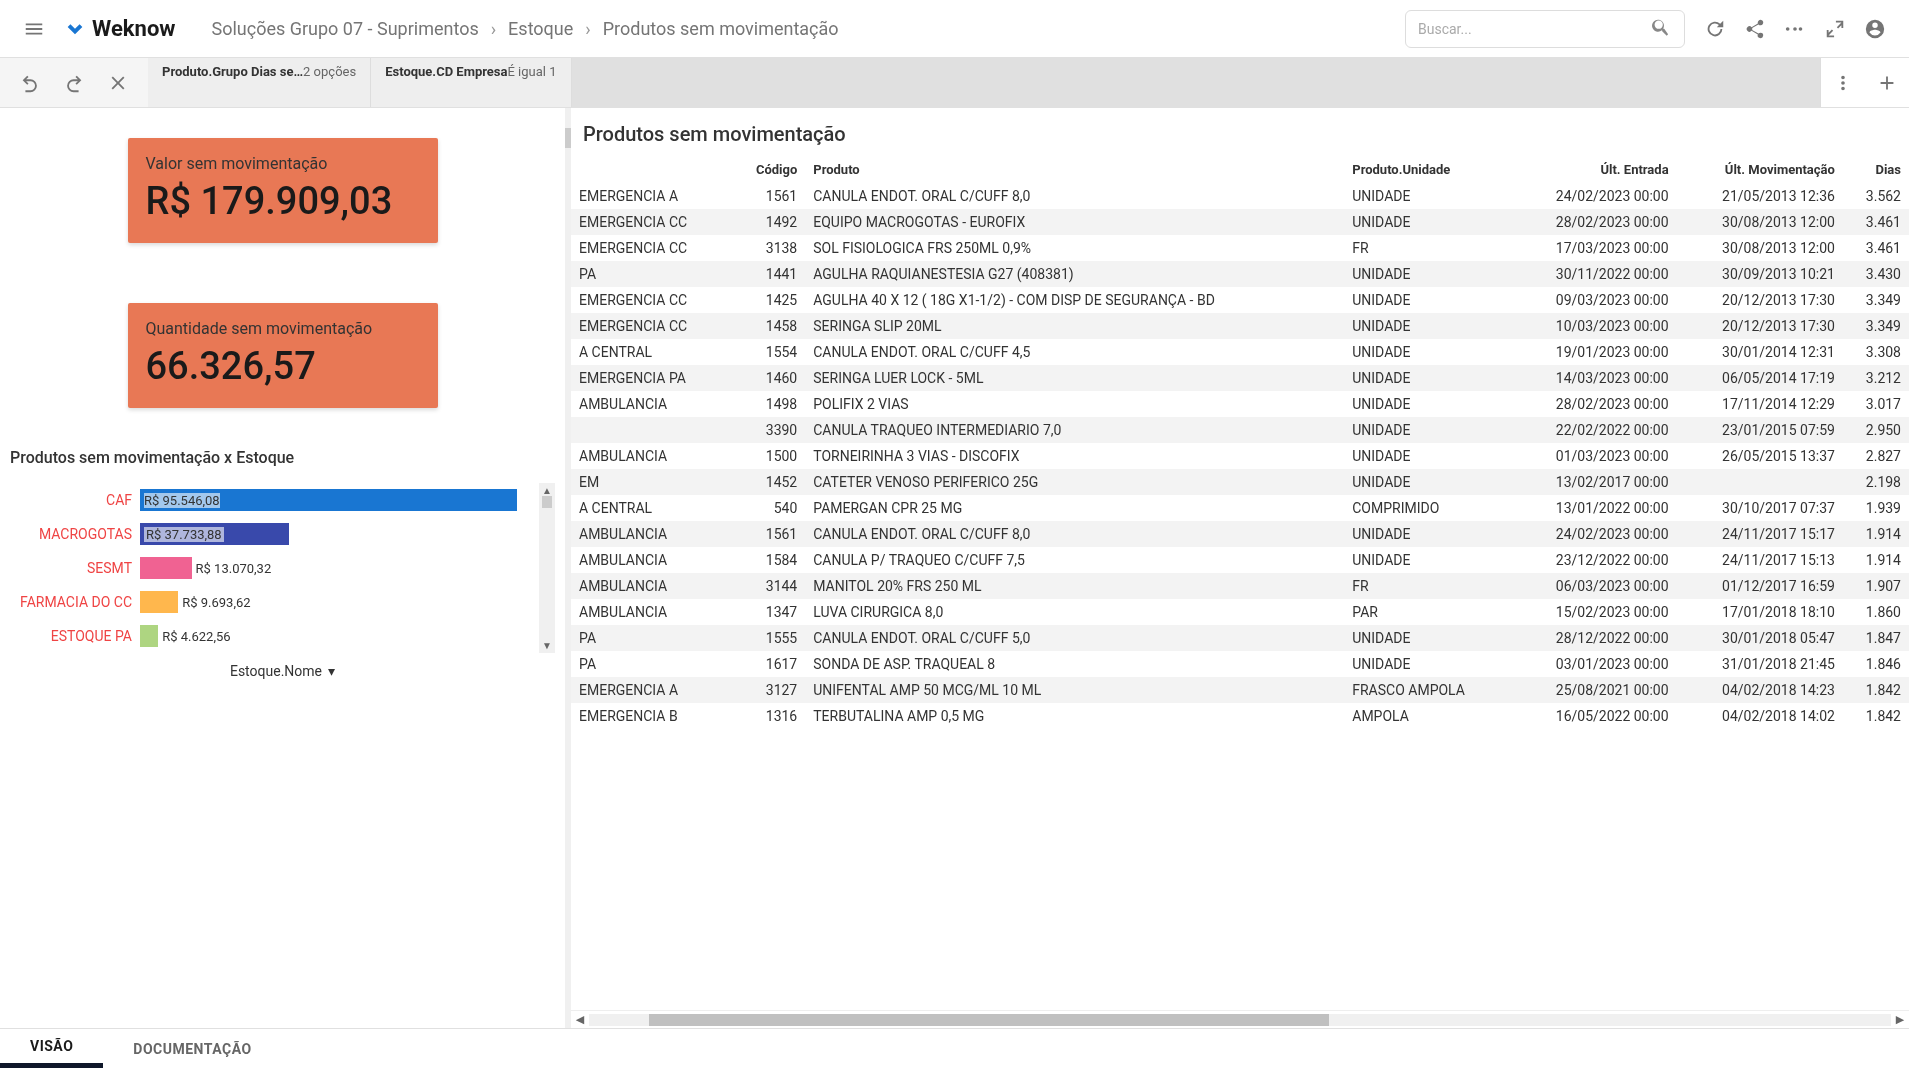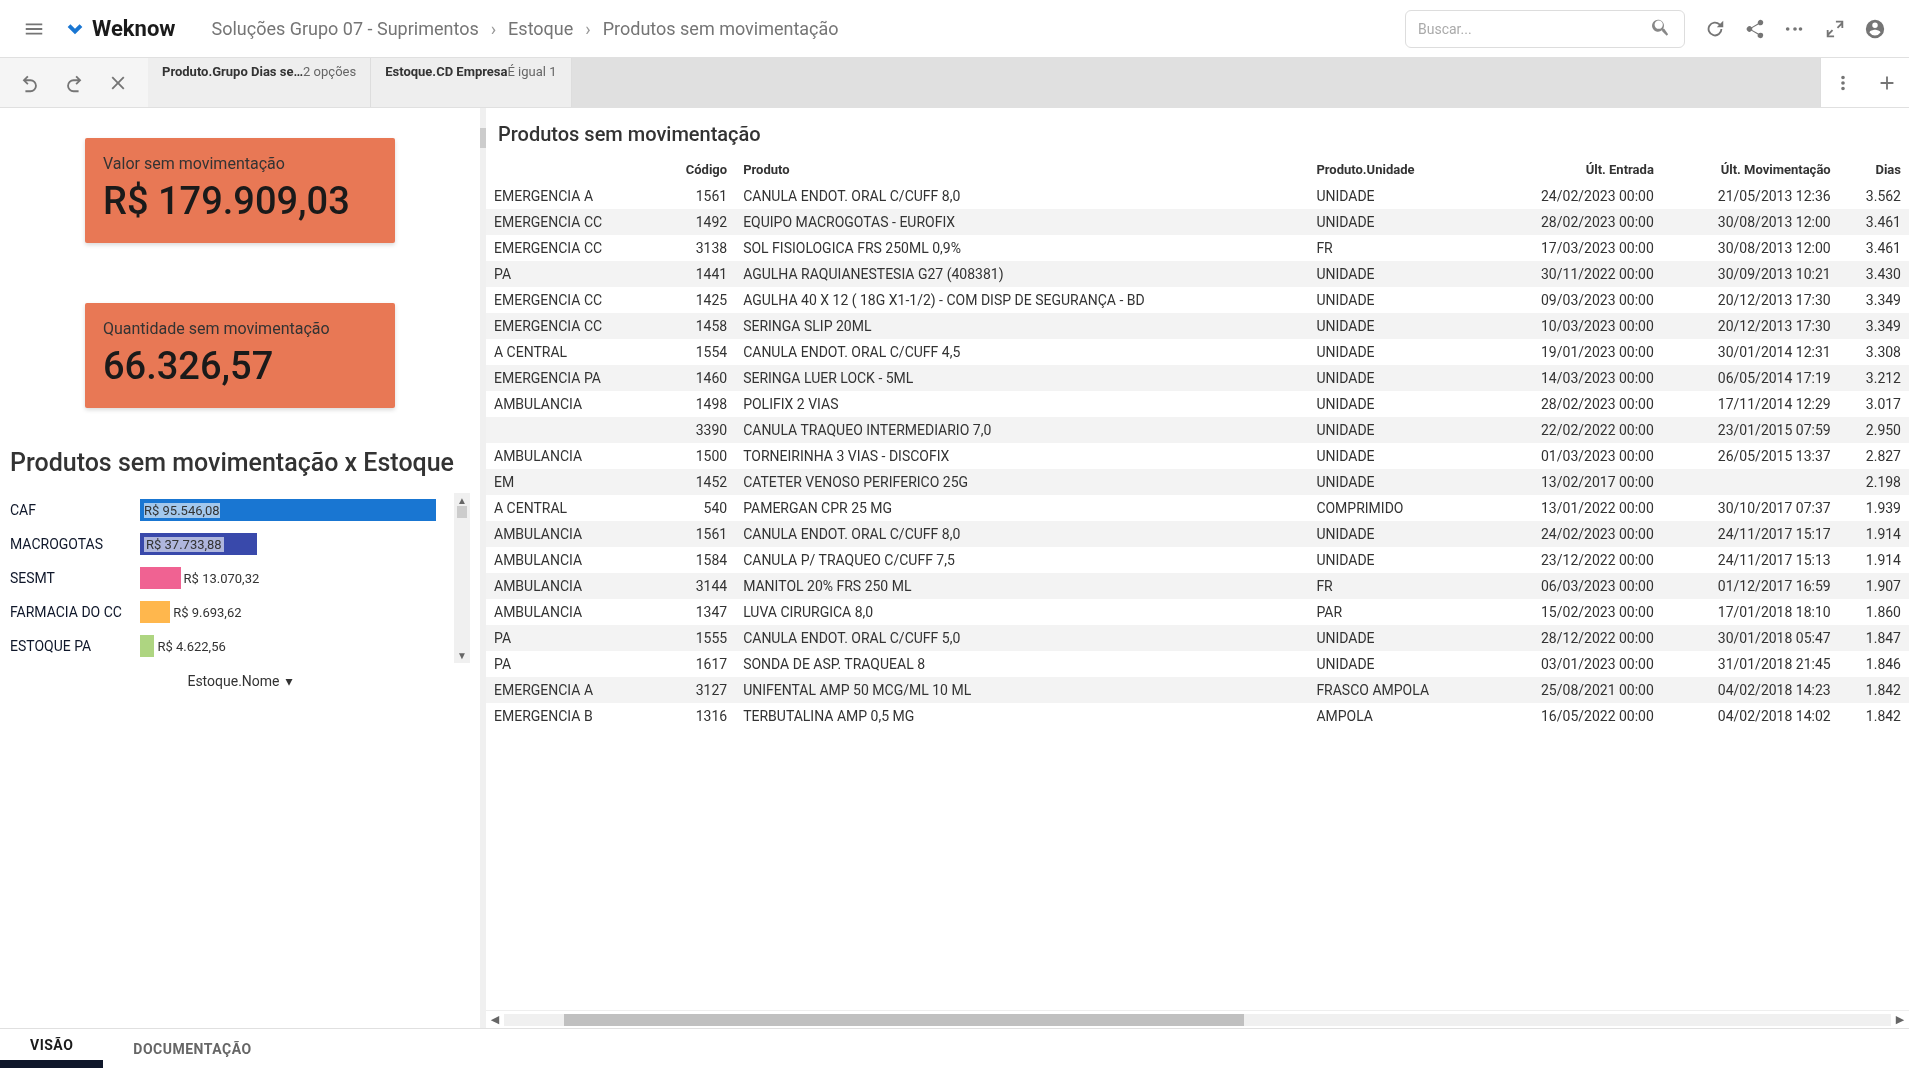--- a/index.html
+++ b/index.html
@@ -16,52 +16,52 @@
 .header-actions{display:flex;align-items:center;gap:4px}
 .filter-bar{display:flex;align-items:stretch;height:50px;background:#f5f5f5;border-bottom:1px solid #e0e0e0}
 .filter-actions{display:flex;align-items:center;gap:8px;padding:0 12px}
 .filter-chip{background:#eeeeee;border-right:1px solid #ddd;padding:6px 14px;min-width:160px;display:flex;flex-direction:row;justify-content:center;cursor:pointer}
 .filter-chip .fc-title{font-size:13px;font-weight:700;color:#333;white-space:nowrap;overflow:hidden;text-overflow:ellipsis;max-width:150px}
 .filter-chip .fc-sub{font-size:13px;color:#666}
 .filter-spacer{flex:1;background:#e0e0e0}
 .filter-right{display:flex;align-items:center;background:#fff;border-left:1px solid #ddd}
 .filter-right .icon-btn{width:44px;height:48px;border-radius:0}
 .main{display:flex;height:calc(100vh - 58px - 50px - 40px)}
-.left-panel{width:480px;display:flex;flex-direction:column;overflow:hidden}
+.left-panel{width:565px;display:flex;flex-direction:column;overflow:hidden}
 .kpi-area{padding:30px 20px;display:flex;flex-direction:column;align-items:center;gap:60px}
 .kpi-card{background:#e87855;width:310px;padding:16px 18px 20px;border-radius:2px;box-shadow:0 2px 4px rgba(0,0,0,.15)}
 .kpi-label{font-size:16px;color:#333;margin-bottom:6px}
 .kpi-value{font-size:38px;font-weight:500;color:#1a1a1a}
 .chart-section{padding:10px 10px 0;position:relative;flex:1}
-.chart-title{font-size:25px;font-weight:500;color:#333;margin-bottom:16px}
+.chart-title{font-size:16px;font-weight:500;color:#333;margin-bottom:16px}
 .chart-body{display:flex}
 .chart-rows{flex:1}
 .chart-row{display:flex;align-items:center;height:34px}
-.chart-cat{width:130px;padding-right:8px;font-size:14px;color:#0f172a;white-space:nowrap}
+.chart-cat{width:130px;text-align:right;padding-right:8px;font-size:14px;color:#ef4444;white-space:nowrap}
 .chart-bar-wrap{flex:1;position:relative;display:flex;align-items:center}
 .chart-bar{height:22px}
 .chart-val{font-size:13px;color:#333;position:absolute;white-space:nowrap}
 .chart-scroll{width:16px;background:#f0f0f0;display:flex;flex-direction:column;justify-content:space-between;align-items:center;padding:2px 0;font-size:10px;color:#666;margin-left:4px}
 .chart-scroll-thumb{width:10px;height:12px;background:#ccc}
 .chart-axis{display:flex;justify-content:center;align-items:center;margin-top:10px;font-size:14px;color:#333;gap:6px}
 .right-panel{flex:1;display:flex;flex-direction:column;overflow:hidden}
 .table-title{font-size:20px;font-weight:500;color:#333;padding:14px 12px 10px}
 .table-wrap{flex:1;overflow:hidden;position:relative}
 table{width:100%;border-collapse:collapse;font-size:14px}
 th{text-align:left;font-weight:700;color:#333;padding:6px 8px;font-size:13px;white-space:nowrap}
 th.r,td.r{text-align:right}
 td{padding:5px 8px;color:#333;white-space:nowrap}
 tbody tr:nth-child(even){background:#f3f3f3}
 .hscroll{display:flex;align-items:center;height:18px;background:#fff;border-top:1px solid #eee}
 .hscroll-arrow{width:18px;text-align:center;font-size:11px;color:#666;cursor:pointer}
 .hscroll-track{flex:1;height:12px;background:#f0f0f0;position:relative}
 .hscroll-thumb{position:absolute;left:60px;width:680px;height:12px;background:#c0c0c0}
 .footer-tabs{display:flex;height:40px;border-top:1px solid #e0e0e0;align-items:center}
 .tab{padding:0 30px;height:100%;display:flex;align-items:center;font-size:14px;font-weight:700;color:#666;cursor:pointer;letter-spacing:.5px}
-.tab.active{color:#1a1a1a;border-bottom:8px solid #0f172a}
+.tab.active{color:#1a1a1a;border-bottom:5px solid #0f172a}
 .splitter{width:6px;background:#f0f0f0;display:flex;align-items:flex-start;justify-content:center;padding-top:20px;cursor:col-resize}
 .splitter-handle{width:6px;height:20px;background:#ccc}
 svg{width:22px;height:22px;fill:currentColor}
 </style>
 </head>
 <body>
 
 <div class="header">
   <div class="menu-icon icon-btn">
     <svg viewBox="0 0 24 24">

